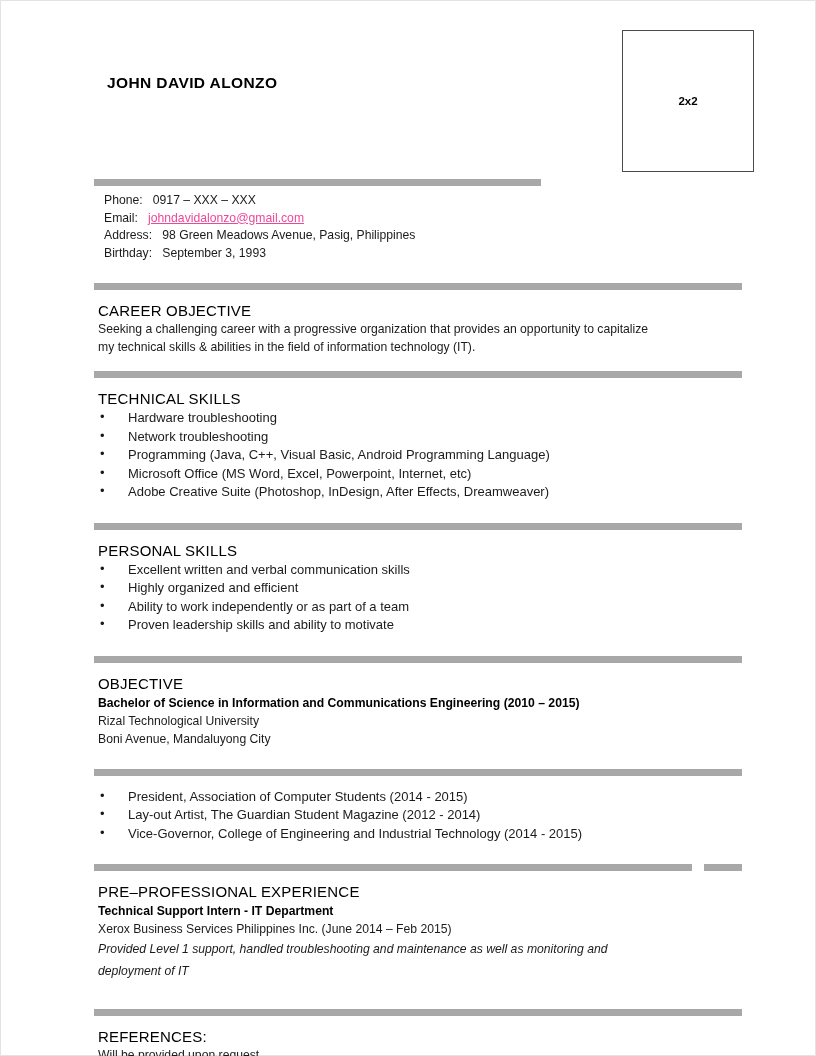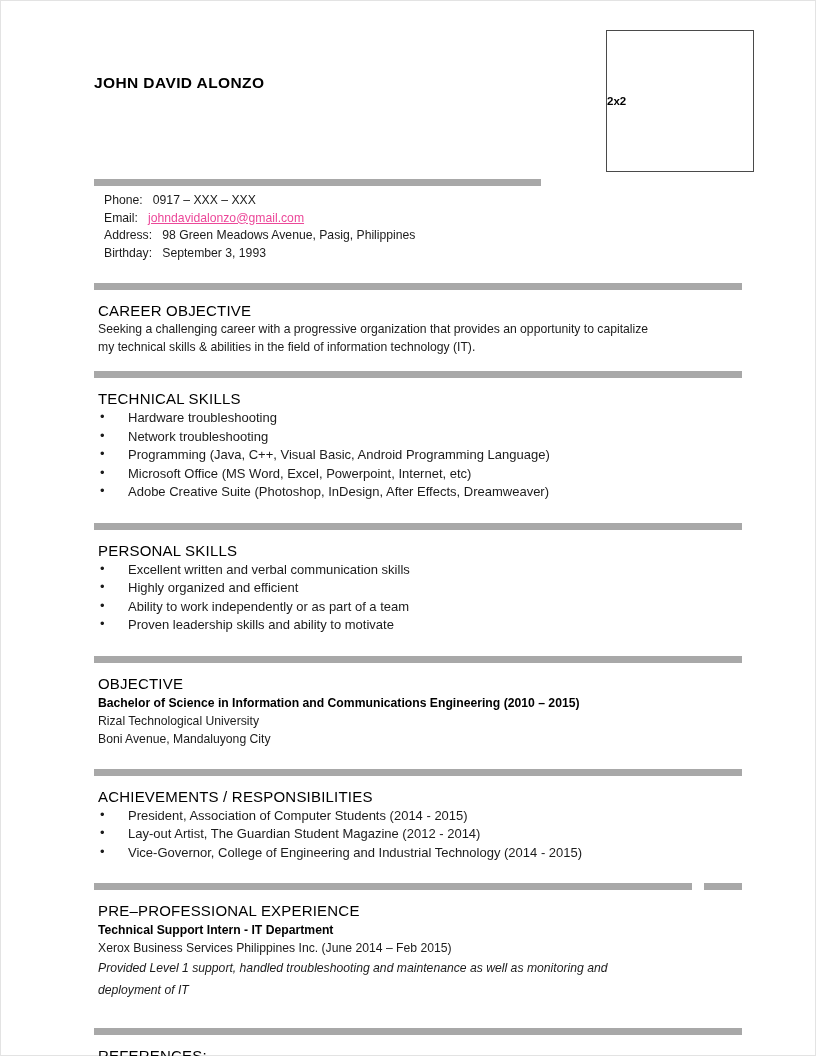--- a/index.html
+++ b/index.html
@@ -34,27 +34,29 @@
     justify-content: space-between;
     align-items: flex-start;
   }
   .name {
     font-size: 15.5px;
     font-weight: bold;
     letter-spacing: 0.4px;
     color: #000;
     margin-top: 44px;
     margin-bottom: 0;
+    margin-left: 13px;
   }
   .photo-box {
-    width: 148px;
+    width: 132px;
     height: 142px;
     border: 1px solid #4a4a4a;
     display: flex;
     align-items: center;
+    justify-content: center;
     font-size: 11.5px;
     font-weight: bold;
     color: #000;
     box-sizing: border-box;
     margin-right: 0px;
   }
 
   .bar {
     height: 7px;
     background: #a8a8a8;
@@ -231,21 +233,20 @@
       <div class="sec-title">OBJECTIVE</div>
       <div class="bold-line">Bachelor of Science in Information and Communications Engineering (2010 – 2015)</div>
       <div class="plain-line">Rizal Technological University</div>
       <div class="plain-line">Boni Avenue, Mandaluyong City</div>
     </div>
 
     <div class="spacer-md"></div>
 
     <div class="bar full"></div>
     <div class="section">
-      <div class="sec-title">ACHIEVEMENTS / RESPONSIBILITIES</div>
       <ul class="bullets">
         <li>President, Association of Computer Students (2014 - 2015)</li>
         <li>Lay-out Artist, The Guardian Student Magazine (2012 - 2014)</li>
         <li>Vice-Governor, College of Engineering and Industrial Technology (2014 - 2015)</li>
       </ul>
     </div>
 
     <div class="spacer-md"></div>
 
     <div class="bar notch"></div>

